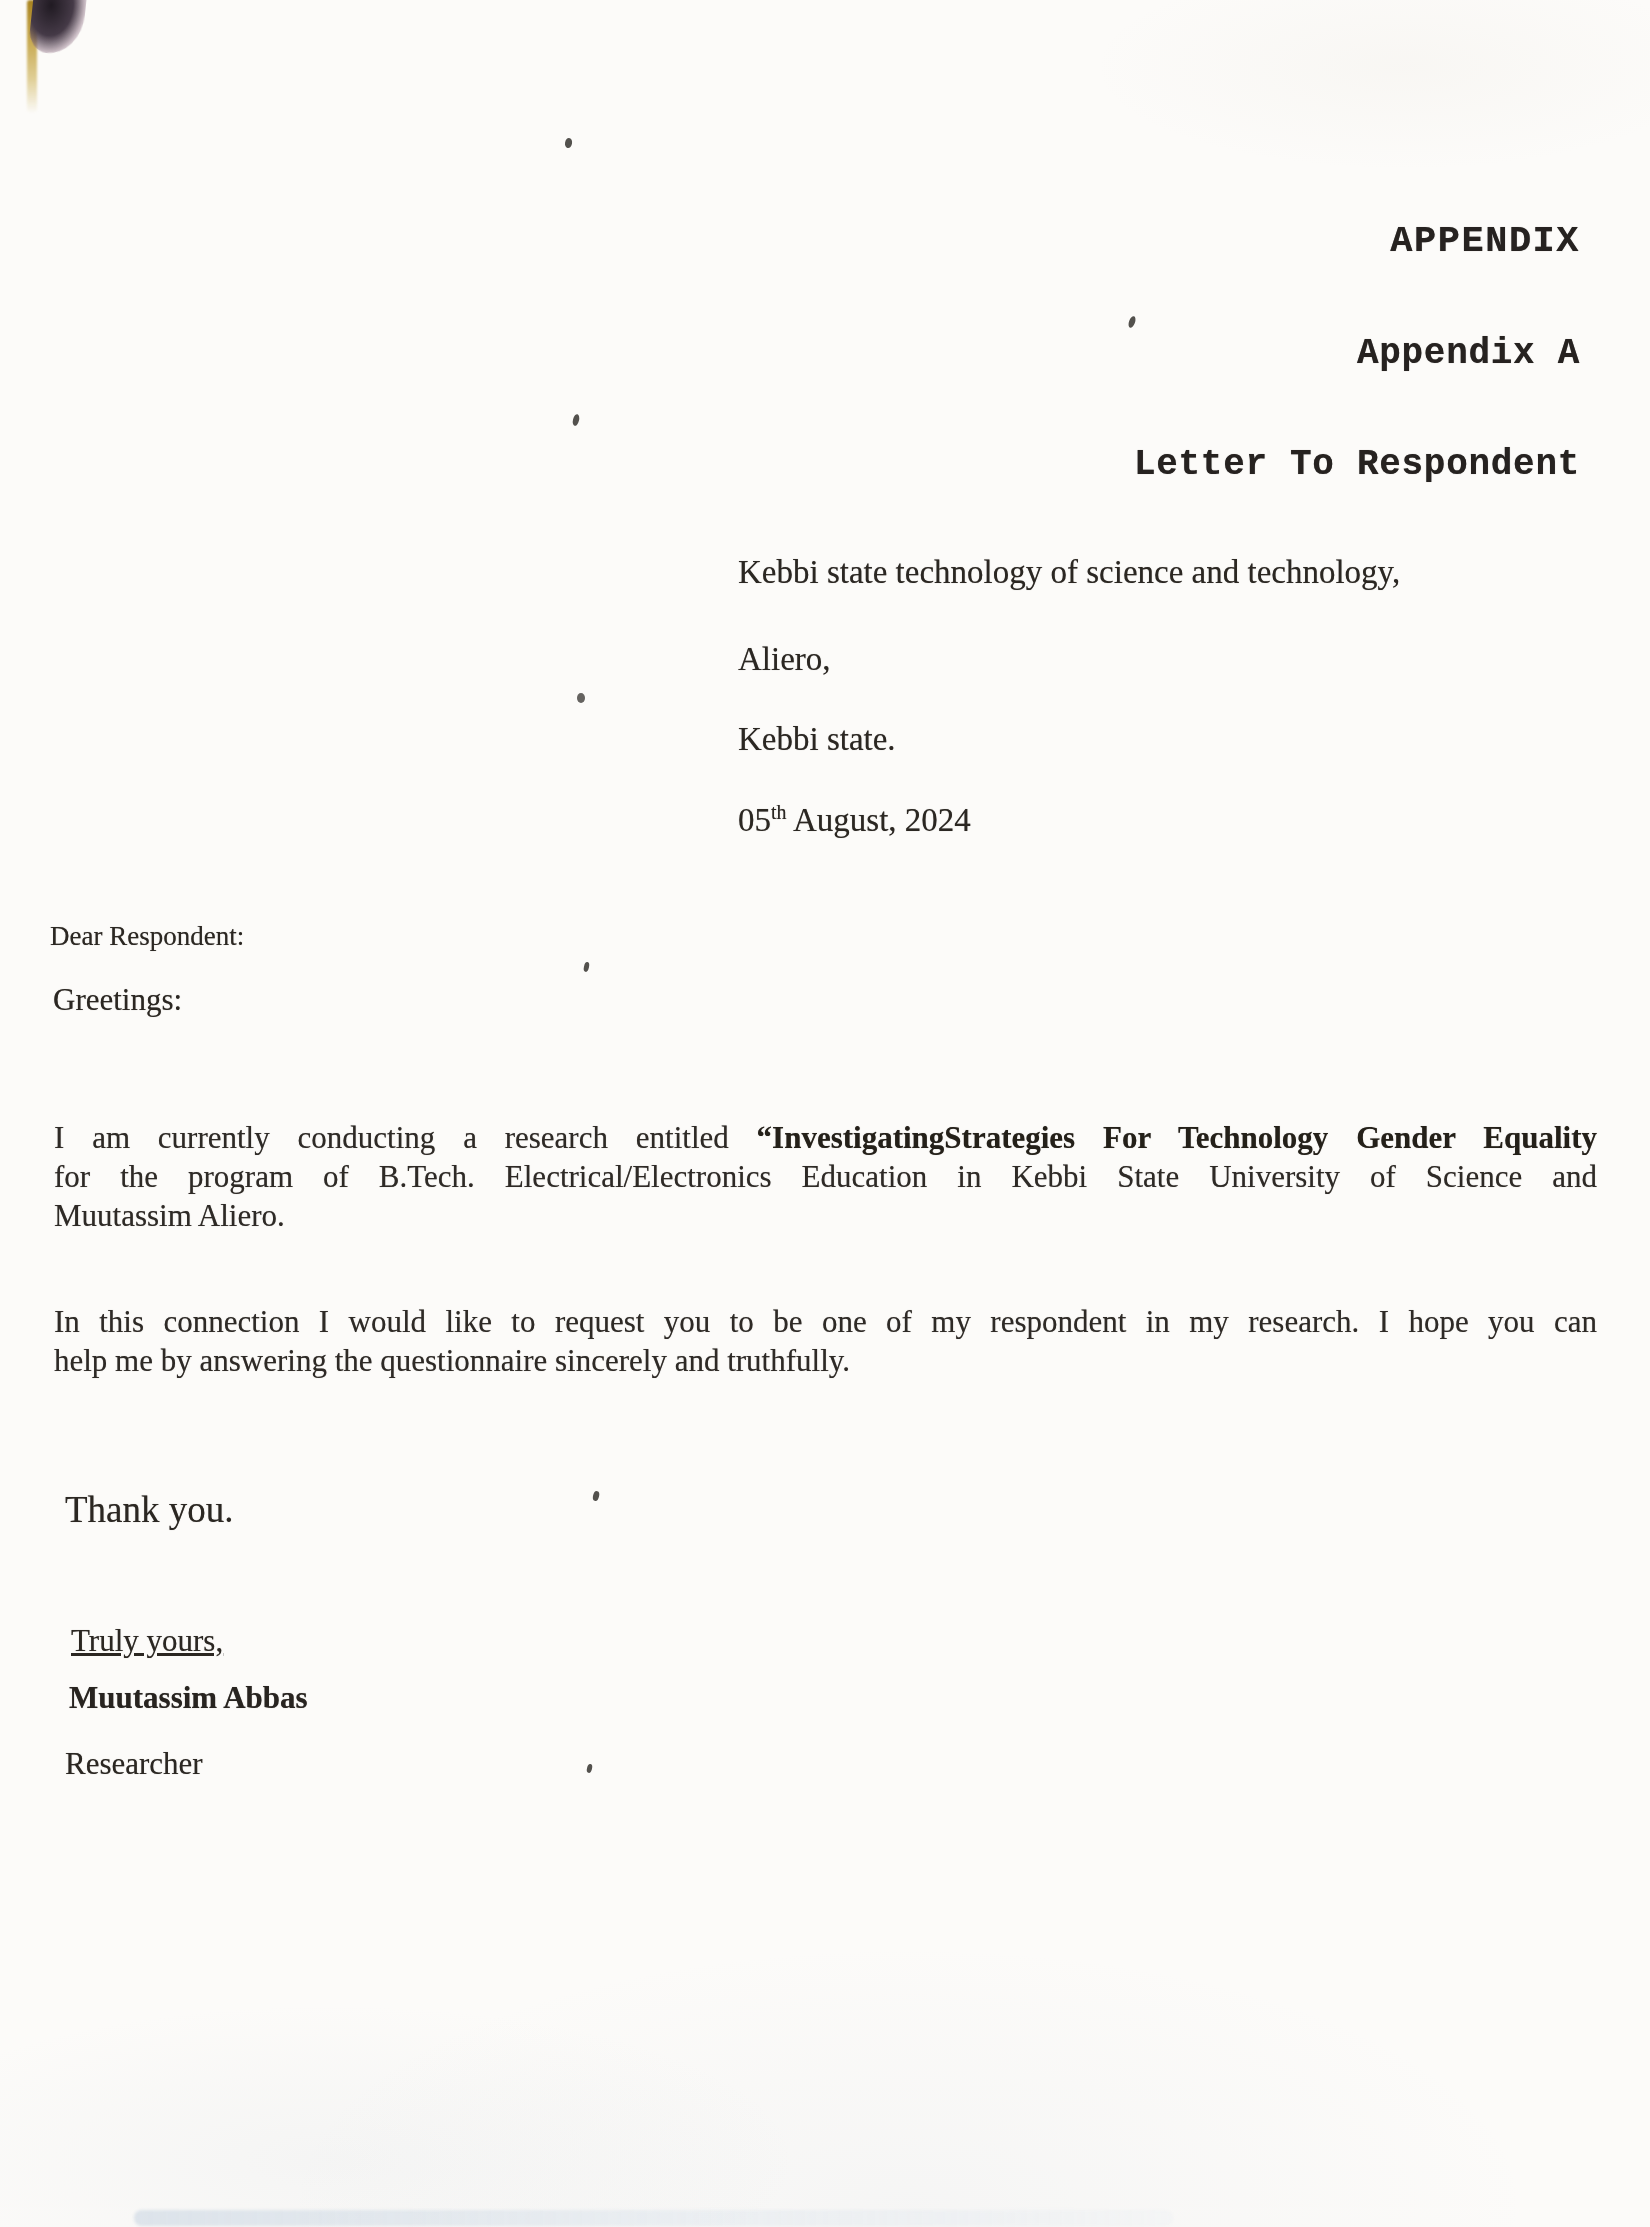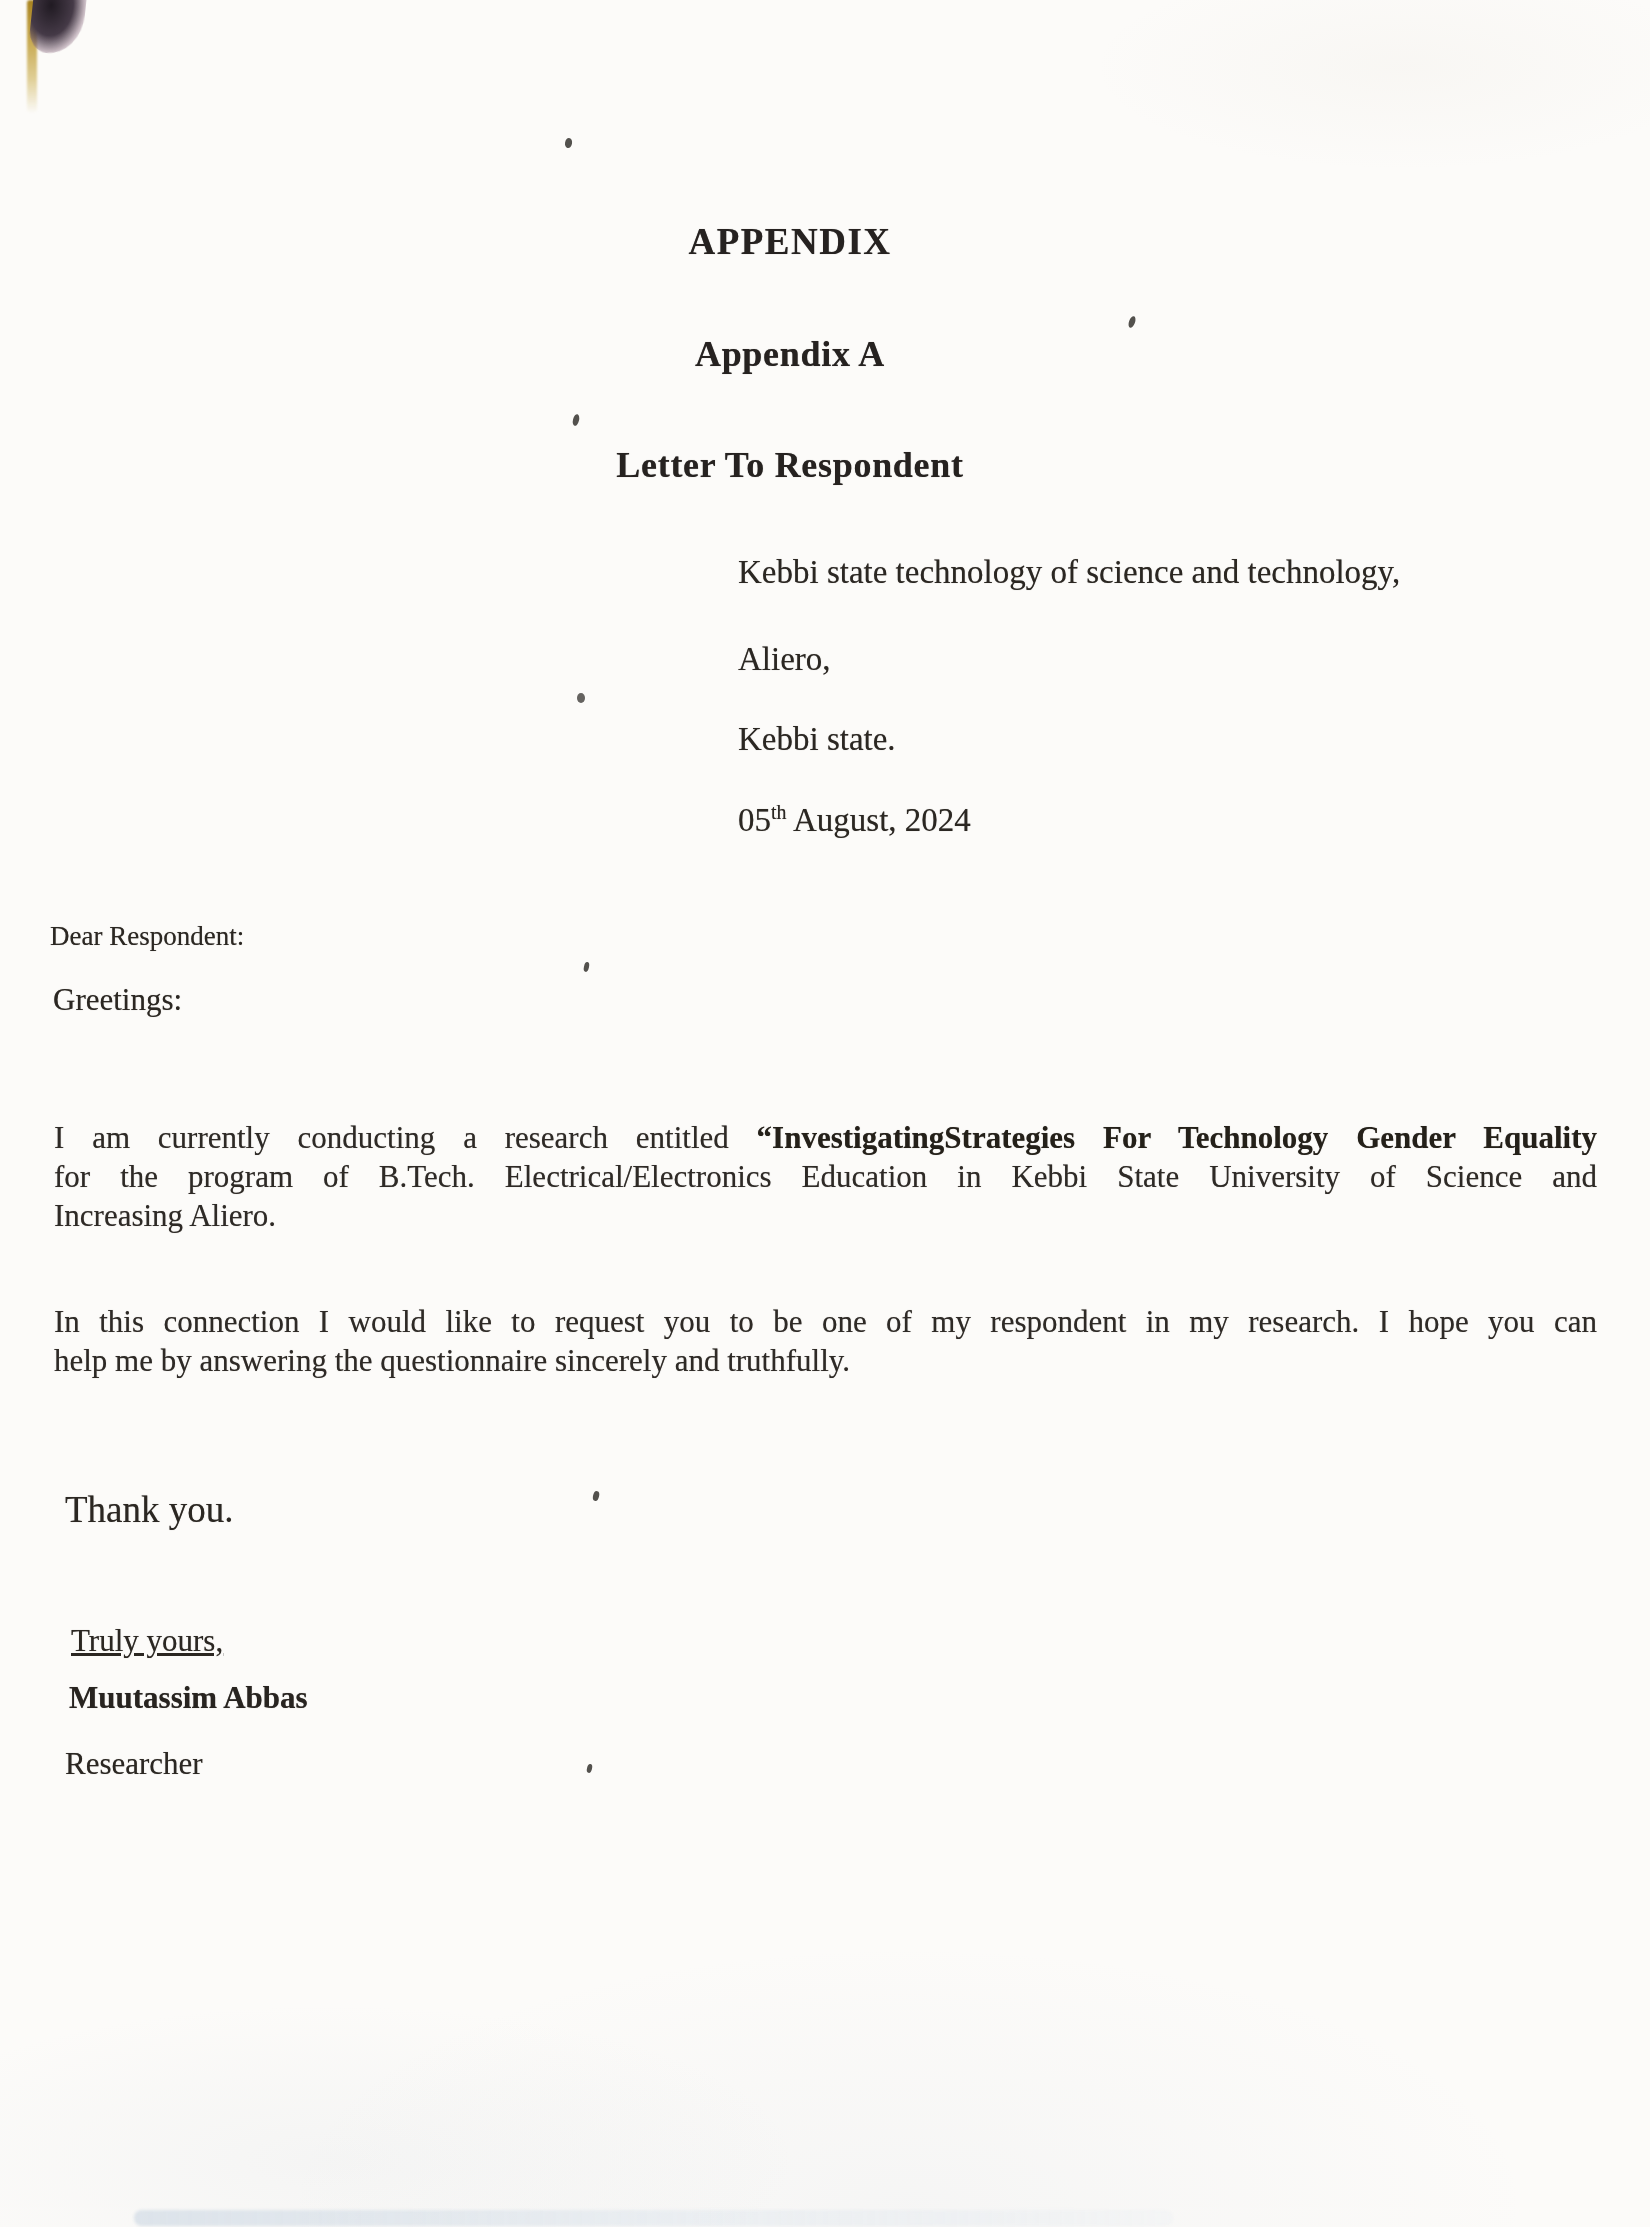--- a/index.html
+++ b/index.html
@@ -24,24 +24,25 @@
     color: var(--ink);
   }
   .scan-text {
     position: absolute;
     white-space: nowrap;
     text-shadow: 0 0 0.7px rgba(45,40,38,0.55);
   }
   .heading {
     left: 0;
     width: 1580px;
-    text-align: center;
+    text-align: right;
     font-weight: 700;
     color: #262220;
     text-shadow: 0 0 0.7px rgba(30,28,26,0.6);
+    font-family: Liberation Mono, monospace;
   }
   #h-appendix   { top: 220px; font-size: 37px; letter-spacing: 1.5px; }
   #h-appendix-a { top: 333px; font-size: 36px; letter-spacing: 0.7px; }
   #h-letter     { top: 444px; font-size: 36px; letter-spacing: 0.7px; }
 
   .addr { left: 738px; font-size: 33px; }
   #addr-1 { top: 554px; }
   #addr-2 { top: 641px; }
   #addr-3 { top: 721px; }
   #addr-4 { top: 801px; }
@@ -135,21 +136,21 @@
   <div class="scan-text addr" id="addr-2">Aliero,</div>
   <div class="scan-text addr" id="addr-3">Kebbi state.</div>
   <div class="scan-text addr" id="addr-4"><span>05</span><sup>th</sup><span> August, 2024</span></div>
 
   <div class="scan-text" id="salutation">Dear Respondent:</div>
   <div class="scan-text" id="greeting">Greetings:</div>
 
   <div class="paragraph" id="para-1">
       <div class="para-line just"><span>I am currently conducting a research entitled </span><span class="bold-seg">“InvestigatingStrategies For Technology Gender Equality</span></div>
       <div class="para-line just"><span>for the program of B.Tech. Electrical/Electronics Education in  Kebbi State University of Science and</span></div>
-      <div class="para-line"><span>Increasing Aliero.</span></div>
+      <div class="para-line"><span>Muutassim Aliero.</span></div>
     </div>
 
   <div class="paragraph" id="para-2">
       <div class="para-line just"><span>In this connection I would like to request you to be one of my respondent in my research. I hope  you can</span></div>
       <div class="para-line"><span>help  me by answering the questionnaire sincerely and truthfully.</span></div>
     </div>
 
   <div class="scan-text" id="thanks">Thank you.</div>
   <div class="scan-text" id="valediction">Truly yours,</div>
   <div class="scan-text" id="sig-name">Muutassim Abbas</div>

